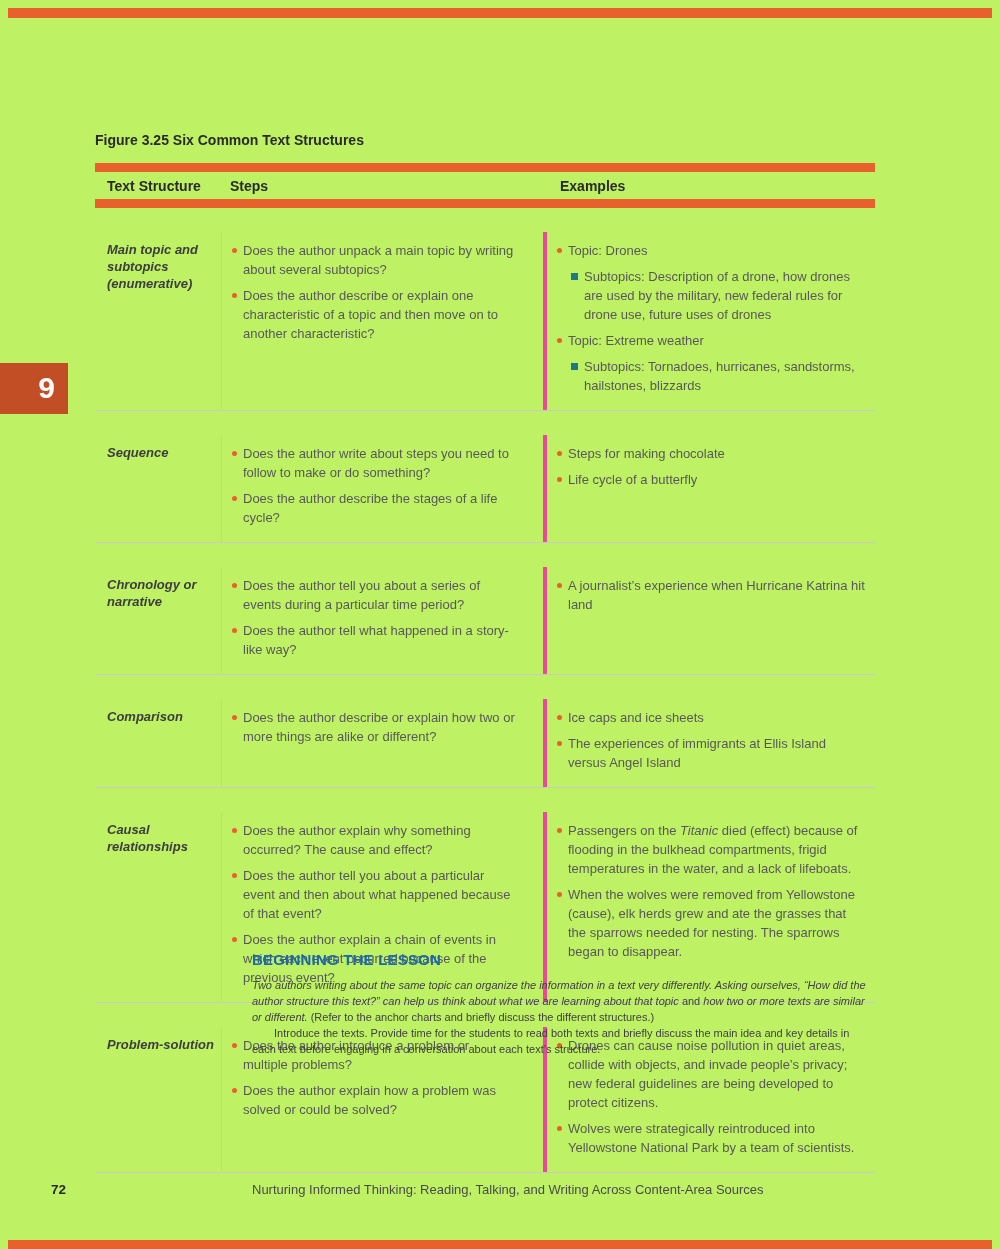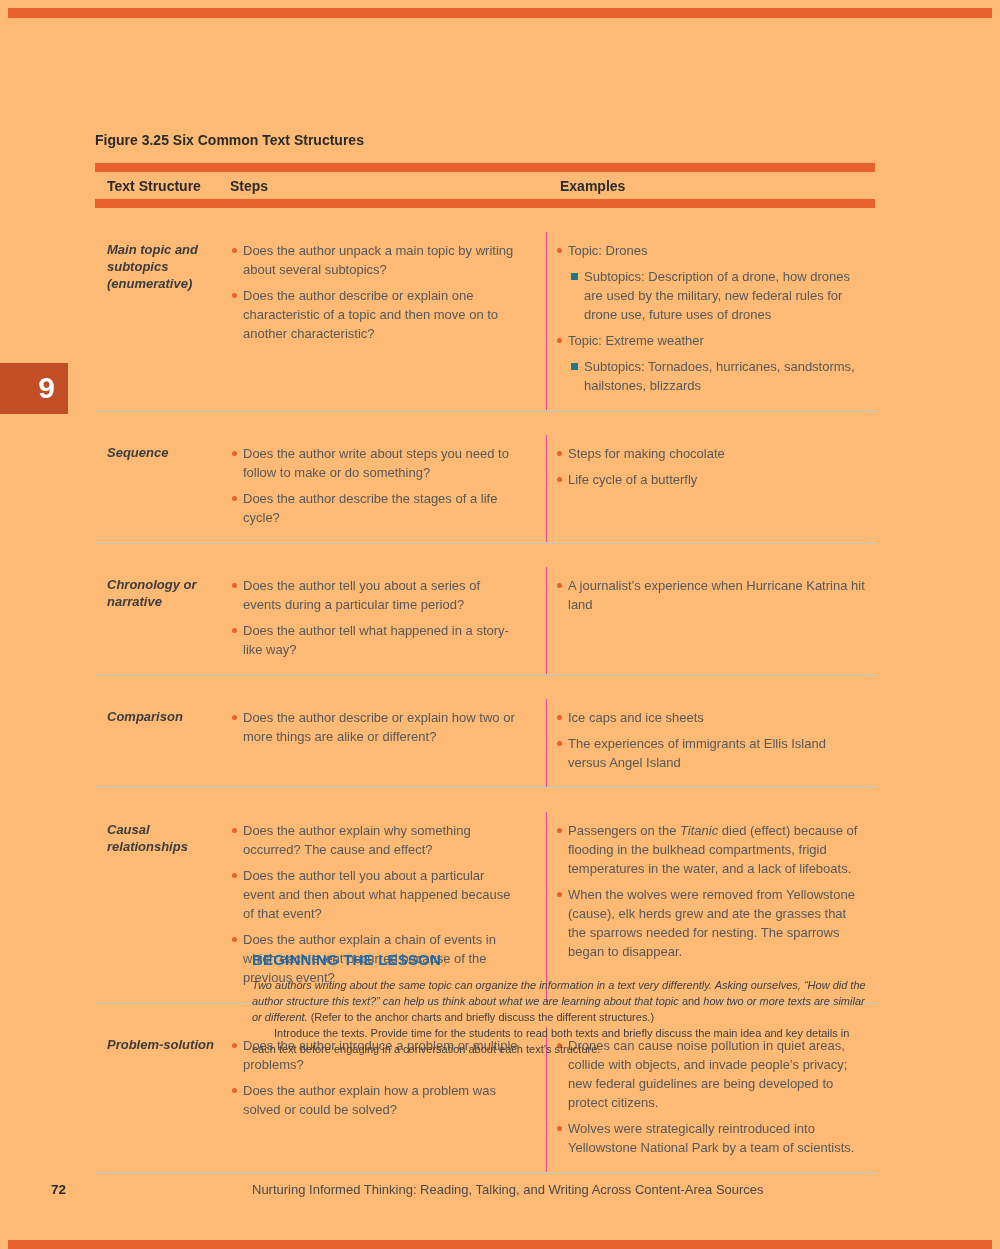--- a/index.html
+++ b/index.html
@@ -1,38 +1,38 @@
 <!DOCTYPE html>
 <html style="--accent: #e8602c; --tab: #c14e25; --teal: #1e7889; --blue: #1a6aad;"><head>
 <meta charset="utf-8">
 <style>
   * { margin:0; padding:0; box-sizing:border-box; }
   html,body { background:#ffffff; }
   body { font-family:"Liberation Sans", sans-serif; }
-  .page { position:relative; width:1000px; height:1249px; background:#fdba74; overflow:hidden; }
+  .page { position:relative; width:1000px; height:1249px; background:#bef264; overflow:hidden; }
 
   .accent-bar { position:absolute; left:8px; right:8px; height:10px; background:var(--accent,#e8602c); }
   .accent-bar.top { top:8px; }
   .accent-bar.bottom { bottom:0px; height:9px; }
 
   .fig-caption { position:absolute; left:95px; top:132px; font-size:14px; color:#2b2a2a; }
   .fig-caption .fig-label { font-weight:bold; }
   .fig-caption .fig-title { font-weight:600; }
 
   .figtable { position:absolute; left:95px; top:163px; width:780px; }
   .orange-rule { height:9px; background:var(--accent,#e8602c); }
   .thead { display:flex; height:27px; align-items:center; font-weight:bold; font-size:14px; color:#2b2a2a; }
   .hc1 { width:127px; padding-left:12px; }
   .hc2 { width:325px; padding-left:8px; }
   .hc3 { width:328px; padding-left:13px; }
 
   .trow { display:flex; border-bottom:1px solid #c9c9c9; }
   .tcell { padding-top:9px; padding-bottom:8px; font-size:13px; line-height:19px; color:#58585a;margin-top:24px; }
   .c1 { width:127px; padding-left:12px; padding-right:6px; border-right:1px solid #c9c9c9; }
-  .c2 { width:325px; padding-left:10px; padding-right:28px; border-right:1px solid #ec4899; }
+  .c2 { width:325px; padding-left:10px; padding-right:28px; border-right:4px solid #ec4899; }
   .c3 { width:328px; padding-left:10px; padding-right:10px; }
   .trow:nth-child(1){ min-height:162px; }
   .trow:nth-child(2){ min-height:77px; }
   .trow:nth-child(3){ min-height:98px; }
   .trow:nth-child(4){ min-height:77px; }
   .trow:nth-child(5){ min-height:180px; }
   .trow:nth-child(6){ min-height:132px; }
 
   .rowlabel { font-weight:bold; font-style:italic; font-size:13px; line-height:17px; color:#3d3c3e; }
 

